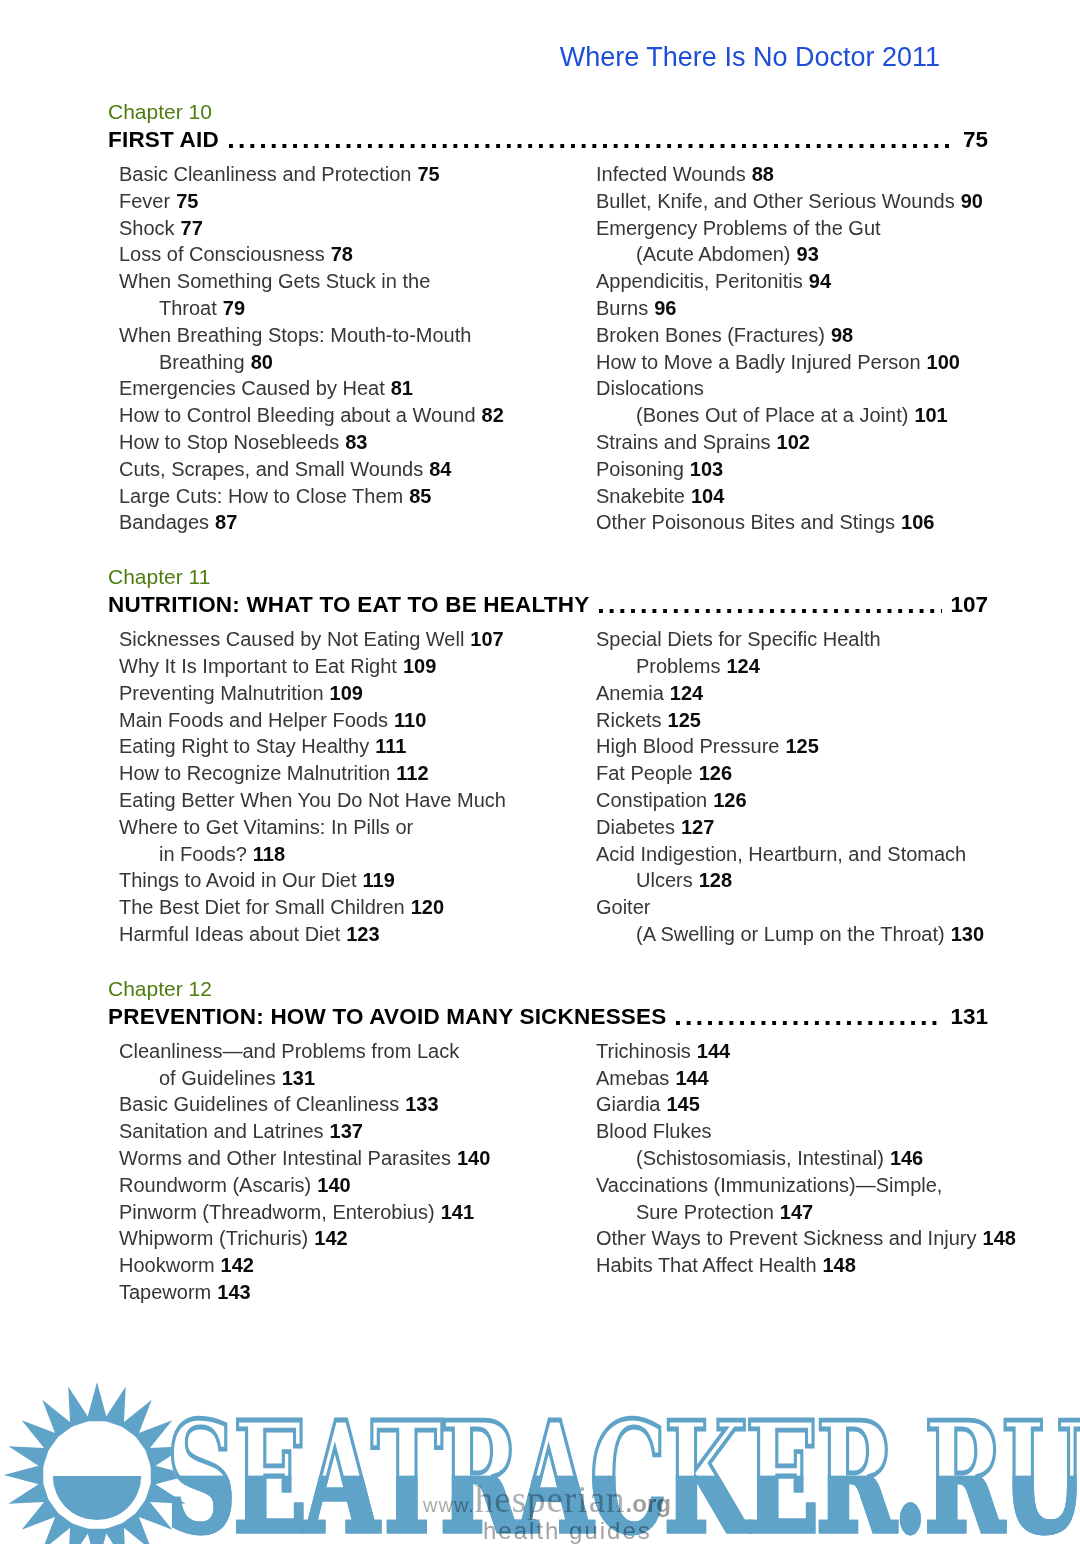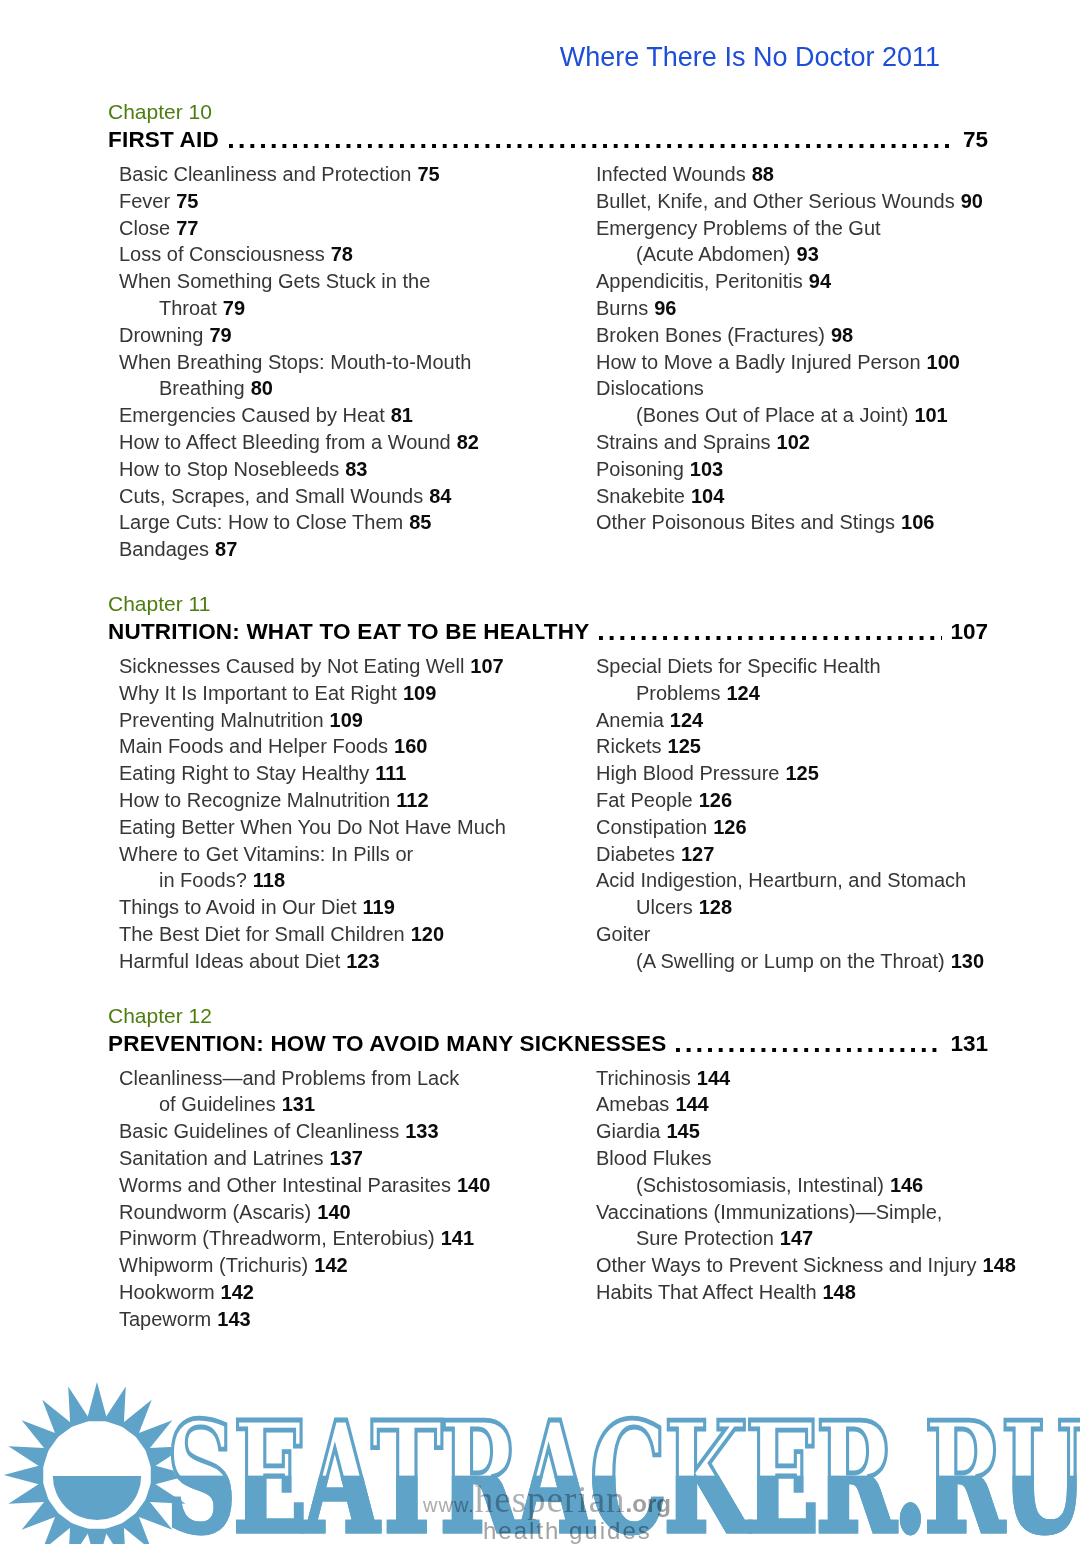--- a/index.html
+++ b/index.html
@@ -135,29 +135,28 @@
     <div class="chapter-title-row">
       <span class="chapter-title">FIRST AID</span>
       <span class="leader"></span>
       <span class="chapter-page">75</span>
     </div>
     <div class="columns">
       <div class="col col-left">
 
       <div class="toc-line"><span class="toc-text">Basic Cleanliness and Protection</span><b class="toc-page">75</b></div>
           <div class="toc-line"><span class="toc-text">Fever</span><b class="toc-page">75</b></div>
-          <div class="toc-line"><span class="toc-text">Close</span><b class="toc-page">77</b></div>
+          <div class="toc-line"><span class="toc-text">Shock</span><b class="toc-page">77</b></div>
           <div class="toc-line"><span class="toc-text">Loss of Consciousness</span><b class="toc-page">78</b></div>
           <div class="toc-line"><span class="toc-text">When Something Gets Stuck in the</span><b class="toc-page"></b></div>
           <div class="toc-line indent"><span class="toc-text">Throat</span><b class="toc-page">79</b></div>
-          <div class="toc-line"><span class="toc-text">Drowning</span><b class="toc-page">79</b></div>
           <div class="toc-line"><span class="toc-text">When Breathing Stops: Mouth-to-Mouth</span><b class="toc-page"></b></div>
           <div class="toc-line indent"><span class="toc-text">Breathing</span><b class="toc-page">80</b></div>
           <div class="toc-line"><span class="toc-text">Emergencies Caused by Heat</span><b class="toc-page">81</b></div>
-          <div class="toc-line"><span class="toc-text">How to Affect Bleeding from a Wound</span><b class="toc-page">82</b></div>
+          <div class="toc-line"><span class="toc-text">How to Control Bleeding about a Wound</span><b class="toc-page">82</b></div>
           <div class="toc-line"><span class="toc-text">How to Stop Nosebleeds</span><b class="toc-page">83</b></div>
           <div class="toc-line"><span class="toc-text">Cuts, Scrapes, and Small Wounds</span><b class="toc-page">84</b></div>
           <div class="toc-line"><span class="toc-text">Large Cuts: How to Close Them</span><b class="toc-page">85</b></div>
           <div class="toc-line"><span class="toc-text">Bandages</span><b class="toc-page">87</b></div>
         </div>
       <div class="col col-right">
 
       <div class="toc-line"><span class="toc-text">Infected Wounds</span><b class="toc-page">88</b></div>
           <div class="toc-line"><span class="toc-text">Bullet, Knife, and Other Serious Wounds</span><b class="toc-page">90</b></div>
           <div class="toc-line"><span class="toc-text">Emergency Problems of the Gut</span><b class="toc-page"></b></div>
@@ -182,21 +181,21 @@
       <span class="chapter-title">NUTRITION: WHAT TO EAT TO BE HEALTHY</span>
       <span class="leader"></span>
       <span class="chapter-page">107</span>
     </div>
     <div class="columns">
       <div class="col col-left">
 
       <div class="toc-line"><span class="toc-text">Sicknesses Caused by Not Eating Well</span><b class="toc-page">107</b></div>
           <div class="toc-line"><span class="toc-text">Why It Is Important to Eat Right</span><b class="toc-page">109</b></div>
           <div class="toc-line"><span class="toc-text">Preventing Malnutrition</span><b class="toc-page">109</b></div>
-          <div class="toc-line"><span class="toc-text">Main Foods and Helper Foods</span><b class="toc-page">160</b></div>
+          <div class="toc-line"><span class="toc-text">Main Foods and Helper Foods</span><b class="toc-page">110</b></div>
           <div class="toc-line"><span class="toc-text">Eating Right to Stay Healthy</span><b class="toc-page">111</b></div>
           <div class="toc-line"><span class="toc-text">How to Recognize Malnutrition</span><b class="toc-page">112</b></div>
           <div class="toc-line"><span class="toc-text">Eating Better When You Do Not Have Much</span><b class="toc-page"></b></div>
           <div class="toc-line"><span class="toc-text">Where to Get Vitamins: In Pills or</span><b class="toc-page"></b></div>
           <div class="toc-line indent"><span class="toc-text">in Foods?</span><b class="toc-page">118</b></div>
           <div class="toc-line"><span class="toc-text">Things to Avoid in Our Diet</span><b class="toc-page">119</b></div>
           <div class="toc-line"><span class="toc-text">The Best Diet for Small Children</span><b class="toc-page">120</b></div>
           <div class="toc-line"><span class="toc-text">Harmful Ideas about Diet</span><b class="toc-page">123</b></div>
         </div>
       <div class="col col-right">

